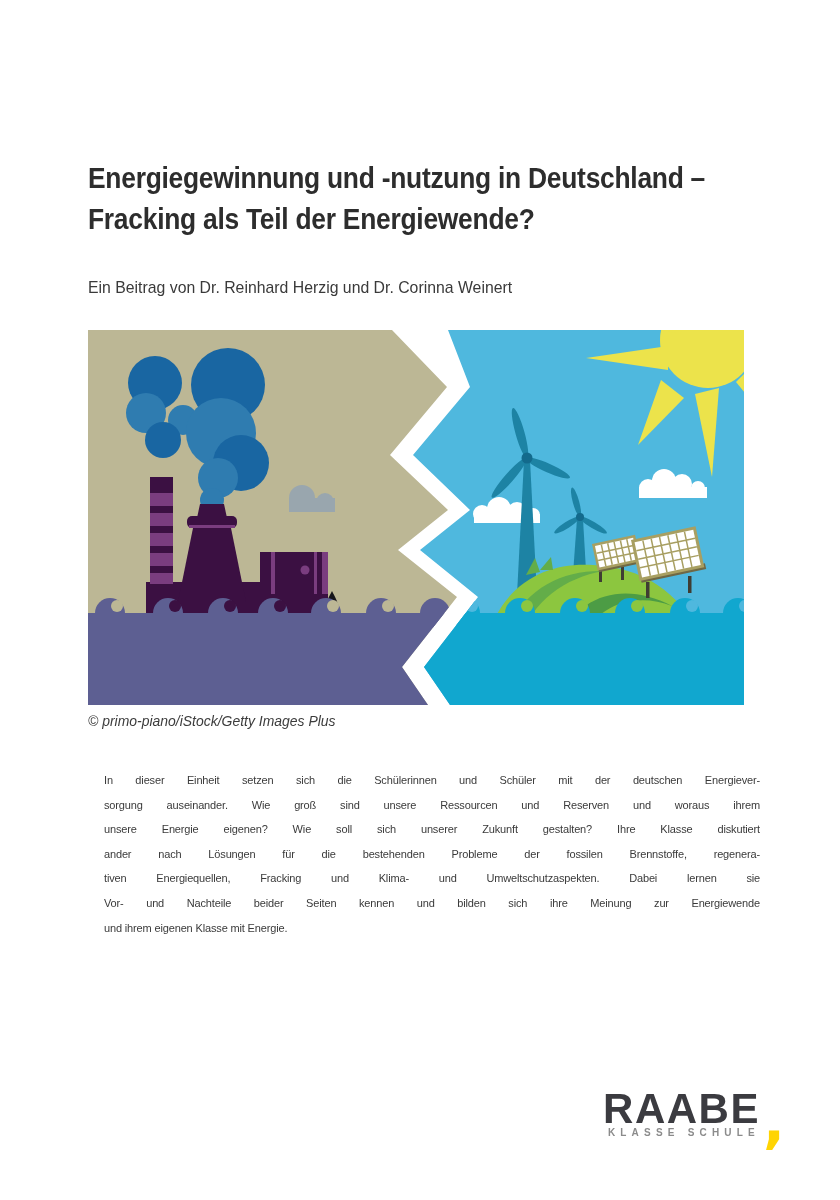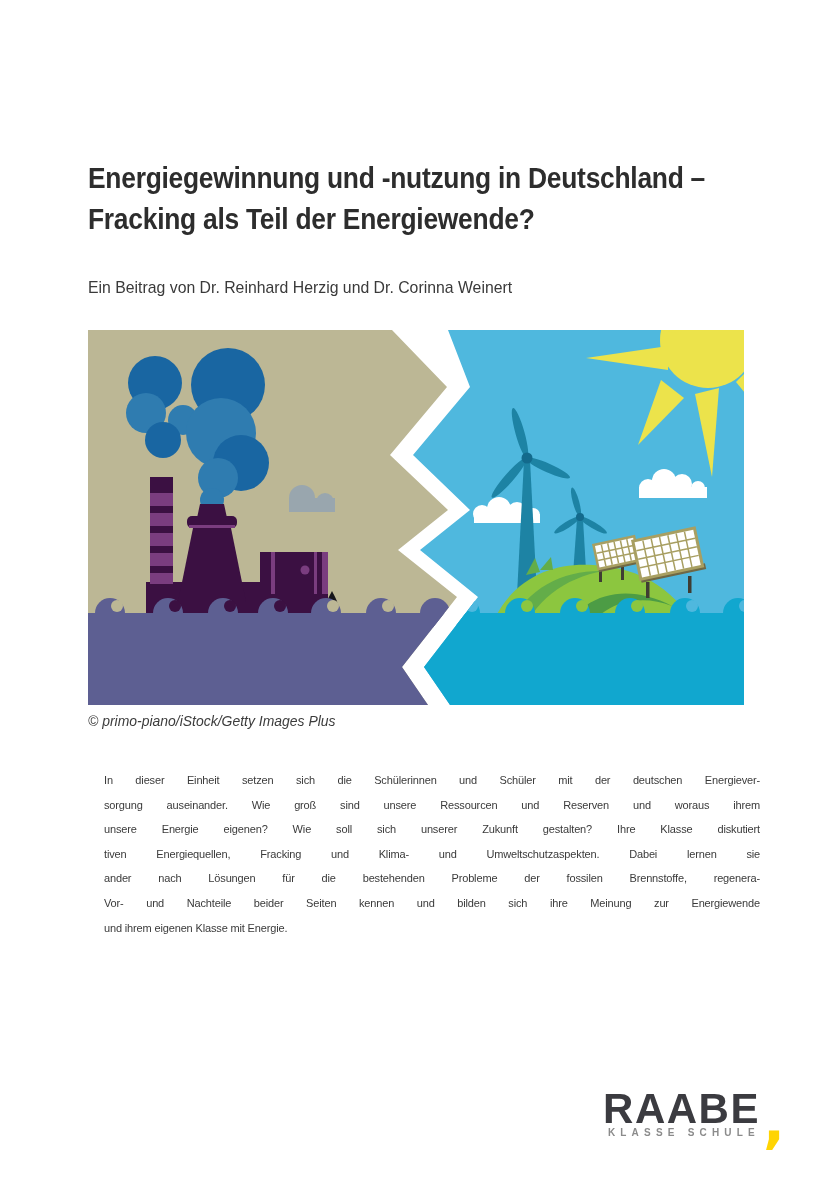--- a/index.html
+++ b/index.html
@@ -236,22 +236,22 @@
       </g>
     </svg>
   </div>
 
   <div class="credit">© primo-piano/iStock/Getty Images Plus</div>
 
   <div class="para">
     <div class="jline">In dieser Einheit setzen sich die Schülerinnen und Schüler mit der deutschen Energiever-</div>
     <div class="jline">sorgung auseinander. Wie groß sind unsere Ressourcen und Reserven und woraus ihrem</div>
     <div class="jline">unsere Energie eigenen? Wie soll sich unserer Zukunft gestalten? Ihre Klasse diskutiert</div>
+    <div class="jline">ander nach Lösungen für die bestehenden Probleme der fossilen Brennstoffe, regenera-</div>
     <div class="jline">tiven Energiequellen, Fracking und Klima- und Umweltschutzaspekten. Dabei lernen sie</div>
-    <div class="jline">ander nach Lösungen für die bestehenden Probleme der fossilen Brennstoffe, regenera-</div>
     <div class="jline">Vor- und Nachteile beider Seiten kennen und bilden sich ihre Meinung zur Energiewende</div>
     <div class="jline last">und ihrem eigenen Klasse mit Energie.</div>
   </div>
 
   <div class="logo">
     <div class="stack">
       <div class="brand">RAABE</div>
       <div class="tagline">KLASSE SCHULE</div>
     </div>
     <div class="comma">,</div>

